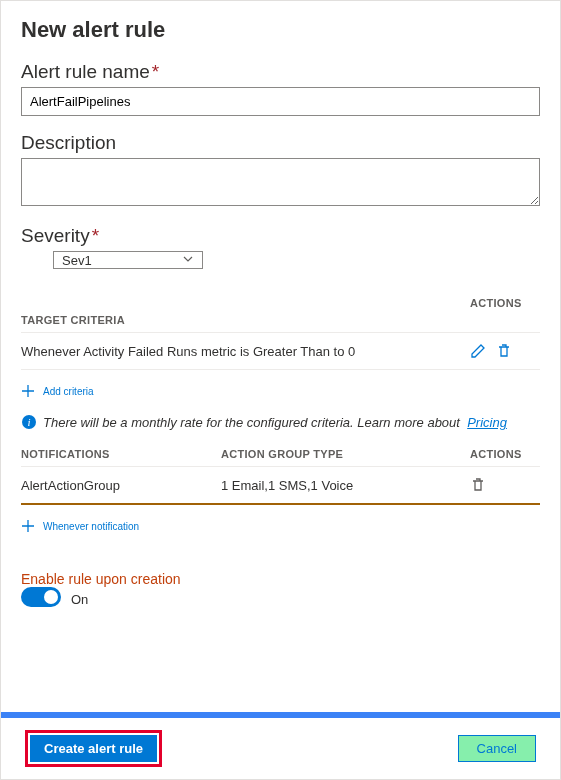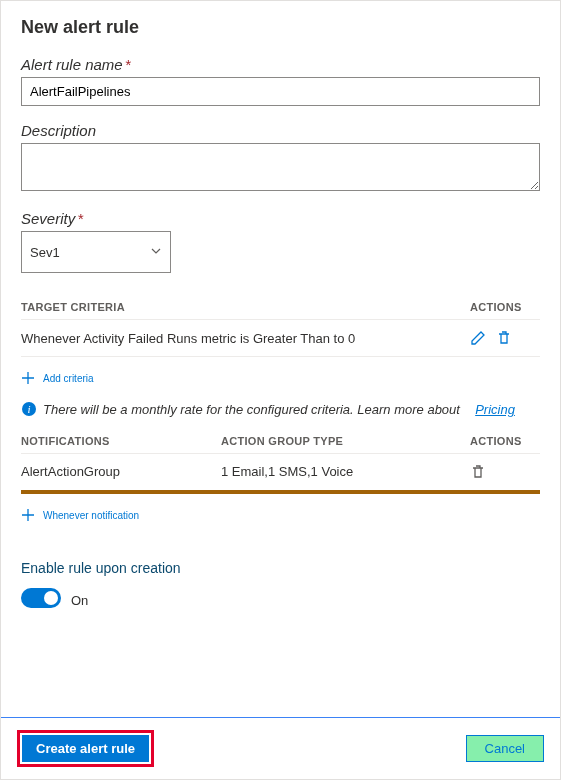--- a/index.html
+++ b/index.html
@@ -10,32 +10,31 @@
       background: #fff;
       width: 561px;
       height: 780px;
       border: 1px solid #e1dfdd;
       position: relative;
     }
     .panel {
       padding: 16px 20px 0 20px;
     }
     .page-title {
-      font-size: 18px;
+      font-size: 22px;
       font-weight: 600;
       margin-bottom: 18px;
     }
     .field { margin-bottom: 16px; }
     .field-label {
       display: block;
-      font-size: 15px;
+      font-size: 19px;
       font-weight: 400;
       color: #323130;
       margin-bottom: 4px;
-      font-style: italic;
     }
     .req { color: #a4262c; margin-left: 2px; }
     .text-input {
       width: 100%;
       height: 29px;
       border: 1px solid #8a8886;
       padding: 2px 8px;
       font-size: 13px;
       font-family: inherit;
     }
@@ -44,45 +43,46 @@
       height: 48px;
       border: 1px solid #8a8886;
       padding: 4px 8px;
       font-size: 13px;
       font-family: inherit;
       resize: both;
     }
     .select-wrap {
       position: relative;
       width: 150px;
-      height: 42px;
+      height: 18px;
       border: 1px solid #8a8886;
       display: flex;
       align-items: center;
       padding: 0 8px;
       cursor: pointer;
       background: #fff;
+      margin-left: 32px;
     }
     .select-wrap .chev {
       margin-left: auto;
     }
     .section-header-row {
       display: flex;
       margin-top: 28px;
       border-bottom: 1px solid #edebe9;
       padding-bottom: 6px;
     }
     .section-header {
       font-size: 11px;
       font-weight: 600;
       letter-spacing: 0.3px;
       color: #605e5c;
       text-transform: uppercase;
     }
-    .col-target { flex: 1; }
+    .col-target { flex: 1; margin-top: 17px; }
     .col-actions-h { width: 70px; text-align: left; }
     .criteria-row {
       display: flex;
       align-items: center;
       padding: 10px 0;
       border-bottom: 1px solid #edebe9;
     }
     .criteria-text { flex: 1; font-size: 13px; }
     .row-actions { width: 70px; display: flex; gap: 10px; align-items: center; }
     .icon-btn {
@@ -110,54 +110,55 @@
       font-size: 13px;
       font-style: italic;
       color: #323130;
       margin-top: 2px;
       margin-bottom: 10px;
     }
     .info-icon {
       width: 16px; height: 16px; flex-shrink: 0;
       display: inline-flex; align-items: center; justify-content: center;
     }
-    .link { color: #0078d4; text-decoration: underline; cursor: pointer; font-style: italic; margin-left: 8px; }
+    .link { color: #0078d4; text-decoration: underline; cursor: pointer; font-style: italic; }
     .notif-header-row {
       display: flex;
       margin-top: 18px;
       border-bottom: 1px solid #edebe9;
       padding-bottom: 6px;
       align-items: flex-end;
     }
     .col-notif { width: 200px; }
     .col-agtype { flex: 1; }
     .col-actions-h2 { width: 70px; }
     .notif-row {
       display: flex;
+      align-items: center;
       padding: 10px 0;
-      border-bottom: 4px solid #a16207;
+      border-bottom: 2px solid #a16207;
     }
     .notif-name { width: 200px; }
     .notif-type { flex: 1; }
     .enable-section { margin-top: 24px; }
-    .enable-label { font-size: 14px; color: #0c4a6e; margin-bottom: 12px; }
+    .enable-label { font-size: 14px; color: #c2410c; margin-bottom: 0; }
     .toggle-row { display: flex; align-items: flex-end; gap: 10px; }
     .toggle {
       width: 40px; height: 20px; border-radius: 10px;
       background: #0078d4; position: relative; cursor: pointer;
     }
     .toggle-knob {
       position: absolute; width: 14px; height: 14px; border-radius: 50%;
       background: #fff; top: 3px; right: 3px;
     }
     .footer {
       position: absolute;
       bottom: 0; left: 0; right: 0;
-      border-top: 1px solid #3b82f6;
-      padding: 12px 16px;
+      border-top: 6px solid #3b82f6;
+      padding: 12px 24px;
       display: flex;
       align-items: center;
       background: #fff;
     }
     .primary-btn {
       background: #0078d4;
       color: #fff;
       border: none;
       padding: 6px 14px;
       font-size: 13px;

